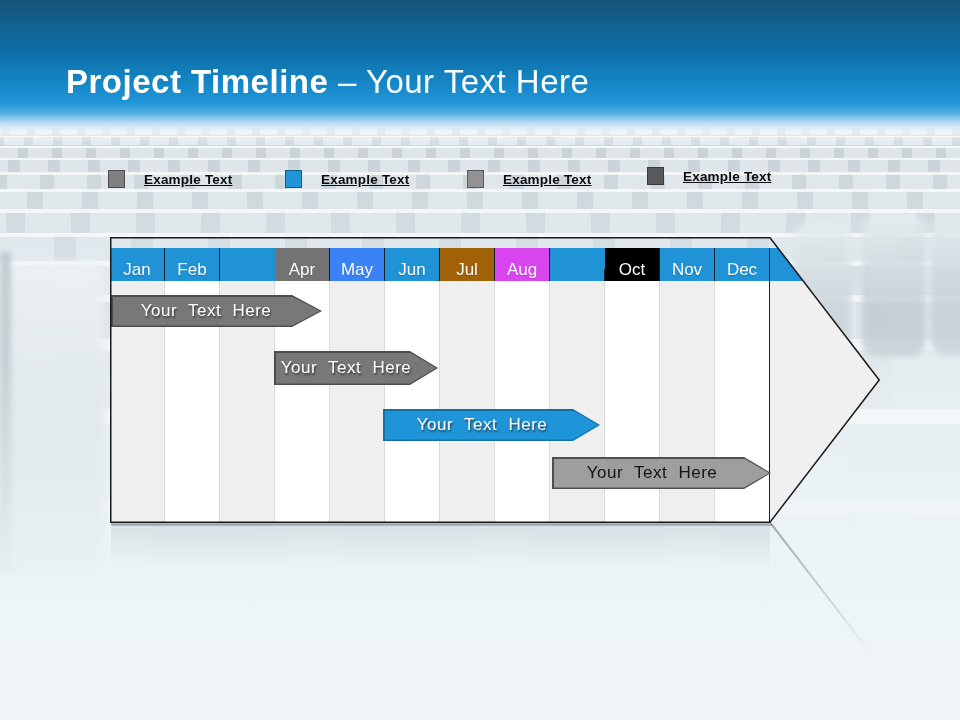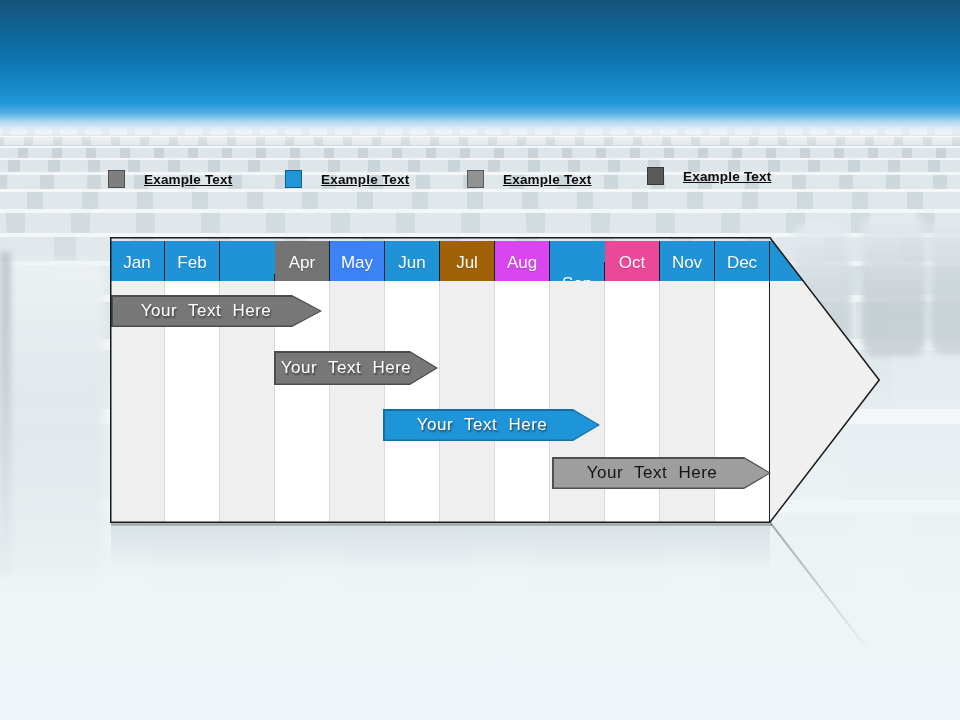--- a/index.html
+++ b/index.html
@@ -38,21 +38,21 @@
   
   .legend{position:absolute;left:0;top:0;width:960px;height:0;}
   .legend-item{position:absolute;display:flex;align-items:center;height:20px;}
   .legend-swatch{width:17px;height:18px;box-sizing:border-box;margin-right:19px;}
   .legend-label{font-size:13.5px;font-weight:bold;color:#0c0c0c;letter-spacing:.2px;white-space:nowrap;text-decoration:underline;}
 
   
   .timeline{position:absolute;left:110px;top:237px;width:770px;height:286px;}
   .arrow-clip{position:absolute;inset:0;
     clip-path:polygon(0 0,660px 0,770px 143px,660px 286px,0 286px);}
-  .months-row{position:absolute;left:0;top:4px;width:770px;height:44px;background:#1f93d6;display:flex;}
+  .months-row{position:absolute;left:0;top:11px;width:770px;height:44px;background:#1f93d6;display:flex;}
   .month-cell{width:55px;height:44px;box-sizing:border-box;display:flex;align-items:center;justify-content:center;
     color:#ffffff;font-size:17px;border-right:1px solid #15222b;text-shadow:0 1px 1px rgba(0,0,0,.2);}
   .tl-body{position:absolute;left:0;top:44px;width:770px;height:242px;background:#f0f0f0;}
   .cols{position:absolute;left:0;top:0;width:660px;height:242px;display:flex;}
   .body-col{width:55px;height:242px;box-sizing:border-box;border-right:1px solid #dadada;}
   .col-a{background:#efefef;}
   .col-b{background:#ffffff;}
   .col-last{border-right:1px solid #15222b;}
   .tl-outline{position:absolute;left:0;top:0;pointer-events:none;}
 
@@ -96,20 +96,21 @@
     </div>
   <div class="tower tower-left"></div>
   <div class="tower tower-left-edge"></div>
   <div class="tower tower-r1"></div>
   <div class="tower tower-r2"></div>
   <div class="tower tower-r3"></div>
   <div class="horizon-glow"></div>
   <div class="bottom-haze"></div>
 
   <div class="header-band"></div>
+  <div class="slide-title"><span class="t-bold">Project Timeline</span><span class="t-light">&nbsp;<span>– Your Text Here</span></span></div>
 
   <div class="legend" id="legend">
       <div class="legend-item" style="left: 108px; top: 169px;">
         <span class="legend-swatch" style="background: rgb(127, 127, 127); border: 1.5px solid rgb(77, 77, 77);"></span>
         <span class="legend-label">Example Text</span>
       </div>
       <div class="legend-item" style="left: 285px; top: 169px;">
         <span class="legend-swatch" style="background: rgb(32, 149, 216); border: 1.5px solid rgb(15, 94, 142);"></span>
         <span class="legend-label">Example Text</span>
       </div>
@@ -128,21 +129,21 @@
       <div class="months-row" id="months-row" style="background: rgb(31, 147, 214);">
           <div class="month-cell" style="background: rgb(31, 147, 214);">Jan</div>
           <div class="month-cell" style="background: rgb(31, 147, 214);">Feb</div>
           <div class="month-cell" style="background: rgb(31, 147, 214); margin-top: 33px;">Mar</div>
           <div class="month-cell" style="background: #737373;">Apr</div>
           <div class="month-cell" style="background: #3b82f6;">May</div>
           <div class="month-cell" style="background: rgb(31, 147, 214);">Jun</div>
           <div class="month-cell" style="background: #a16207;">Jul</div>
           <div class="month-cell" style="background: #d946ef;">Aug</div>
           <div class="month-cell" style="background: rgb(31, 147, 214); margin-top: 21px;">Sep</div>
-          <div class="month-cell" style="background: #ec4899;">Oct</div>
+          <div class="month-cell" style="background: #000000;">Oct</div>
           <div class="month-cell" style="background: rgb(31, 147, 214);">Nov</div>
           <div class="month-cell" style="background: rgb(31, 147, 214);">Dec</div>
         </div>
       <div class="tl-body">
         <div class="cols" id="cols">
             <div class="body-col col-a"></div>
             <div class="body-col col-b"></div>
             <div class="body-col col-a"></div>
             <div class="body-col col-b"></div>
             <div class="body-col col-a"></div>

